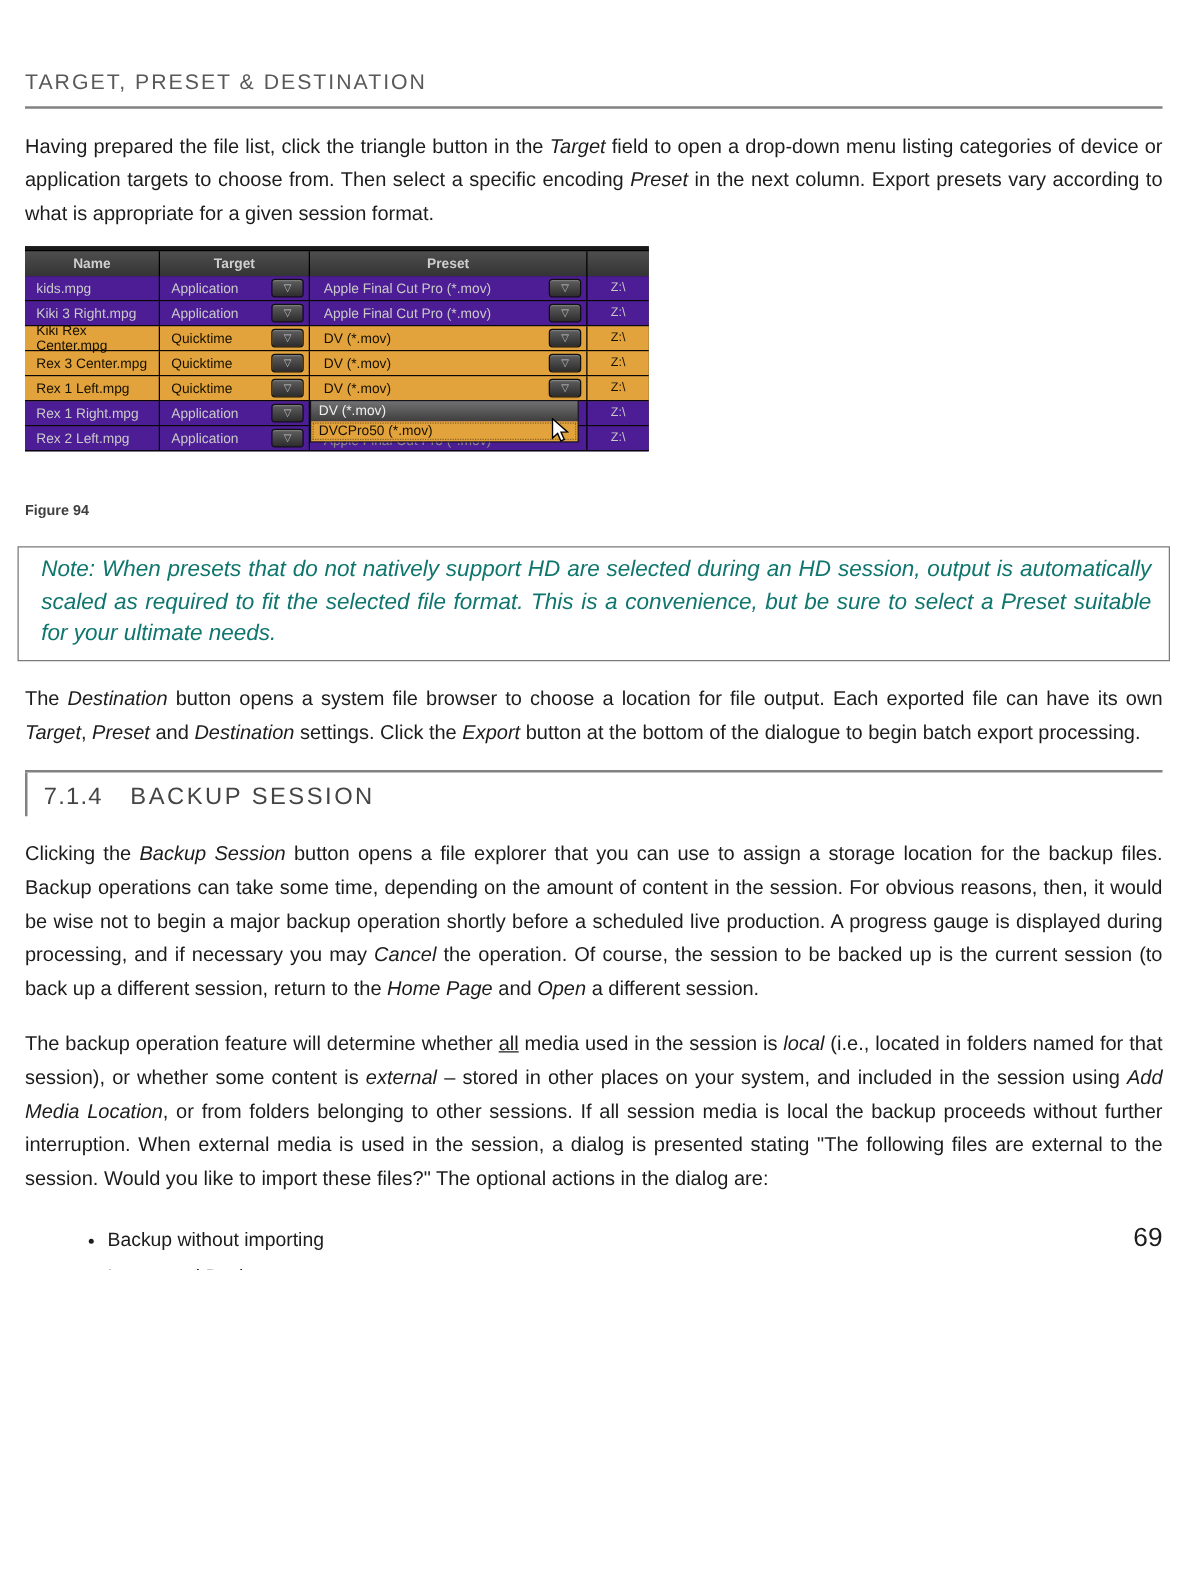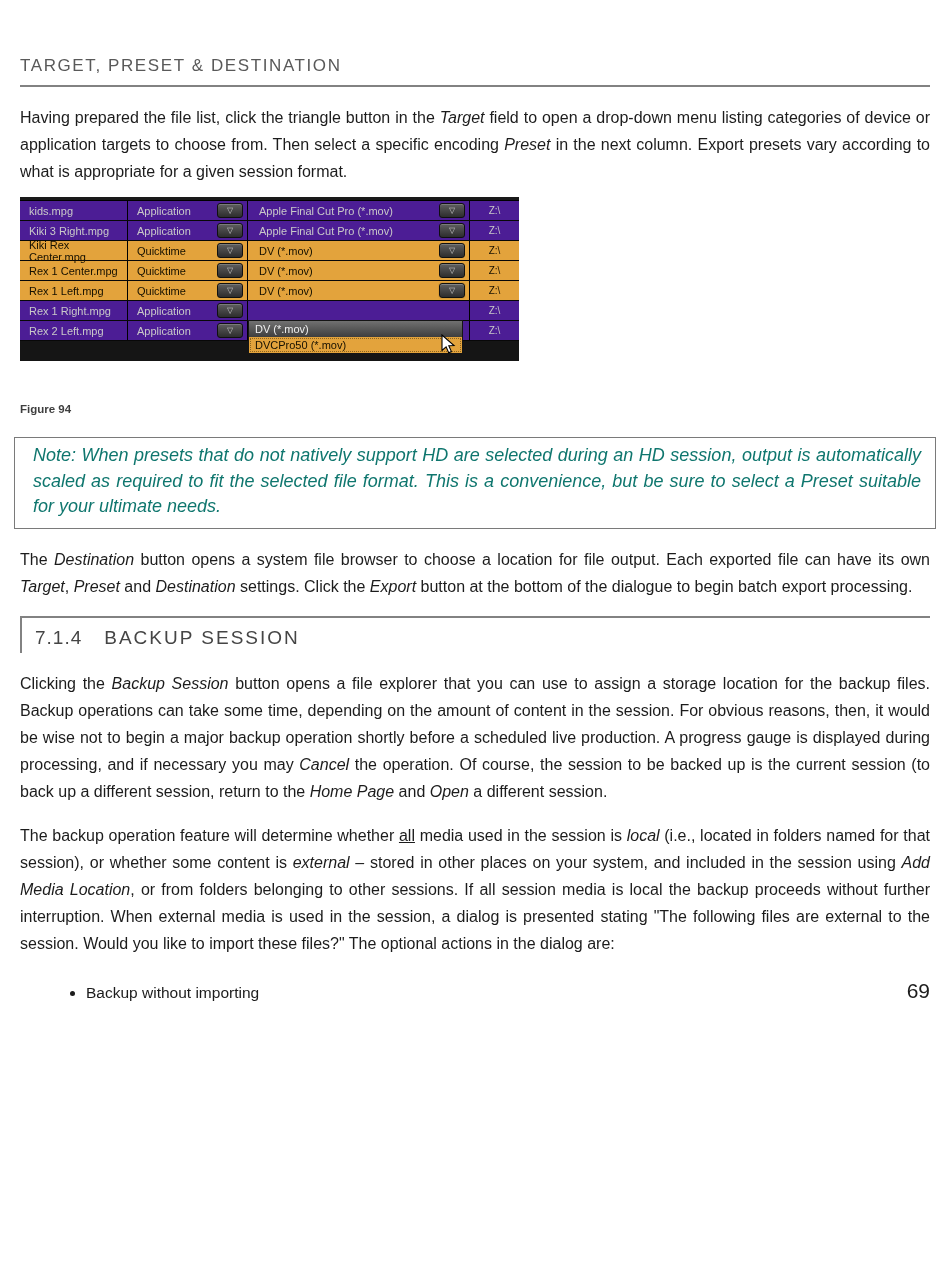--- a/index.html
+++ b/index.html
@@ -104,20 +104,26 @@
 
 <div class="page">
   <div class="content">
 
     <h1 class="sec1-title">TARGET, PRESET &amp; DESTINATION</h1>
 
     <p class="para"><span>Having prepared the file list, click the triangle button in the </span><em>Target</em><span> field to open a drop-down menu listing categories of device or application targets to choose from.  Then select a specific encoding </span><em>Preset</em><span> in the next column. Export presets vary according to what is appropriate for a given session format.</span></p>
 
     <div class="shot">
       <div class="ttopstrip"></div>
+      <div class="thead">
+        <div class="hcell hname">Name</div>
+        <div class="hcell htarget">Target</div>
+        <div class="hcell hpreset">Preset</div>
+        <div class="hcell hdest"></div>
+      </div>
       <div class="tbody">
           <div class="trow">
             <div class="tcell cname">kids.mpg</div>
             <div class="tcell ctarget">
               <span class="celllabel">Application</span>
               <span class="ddbtn">
                 <span>▽</span>
               </span>
             </div>
             <div class="tcell cpreset">
@@ -154,21 +160,21 @@
             </div>
             <div class="tcell cpreset">
               <span class="celllabel">DV (*.mov)</span>
               <span class="ddbtn">
                 <span>▽</span>
               </span>
             </div>
             <div class="tcell cdest">Z:\</div>
           </div>
           <div class="trow hl">
-            <div class="tcell cname">Rex 1 Center.mpg</div>
+            <div class="tcell cname">Rex 3 Center.mpg</div>
             <div class="tcell ctarget">
               <span class="celllabel">Quicktime</span>
               <span class="ddbtn">
                 <span>▽</span>
               </span>
             </div>
             <div class="tcell cpreset">
               <span class="celllabel">DV (*.mov)</span>
               <span class="ddbtn">
                 <span>▽</span>

